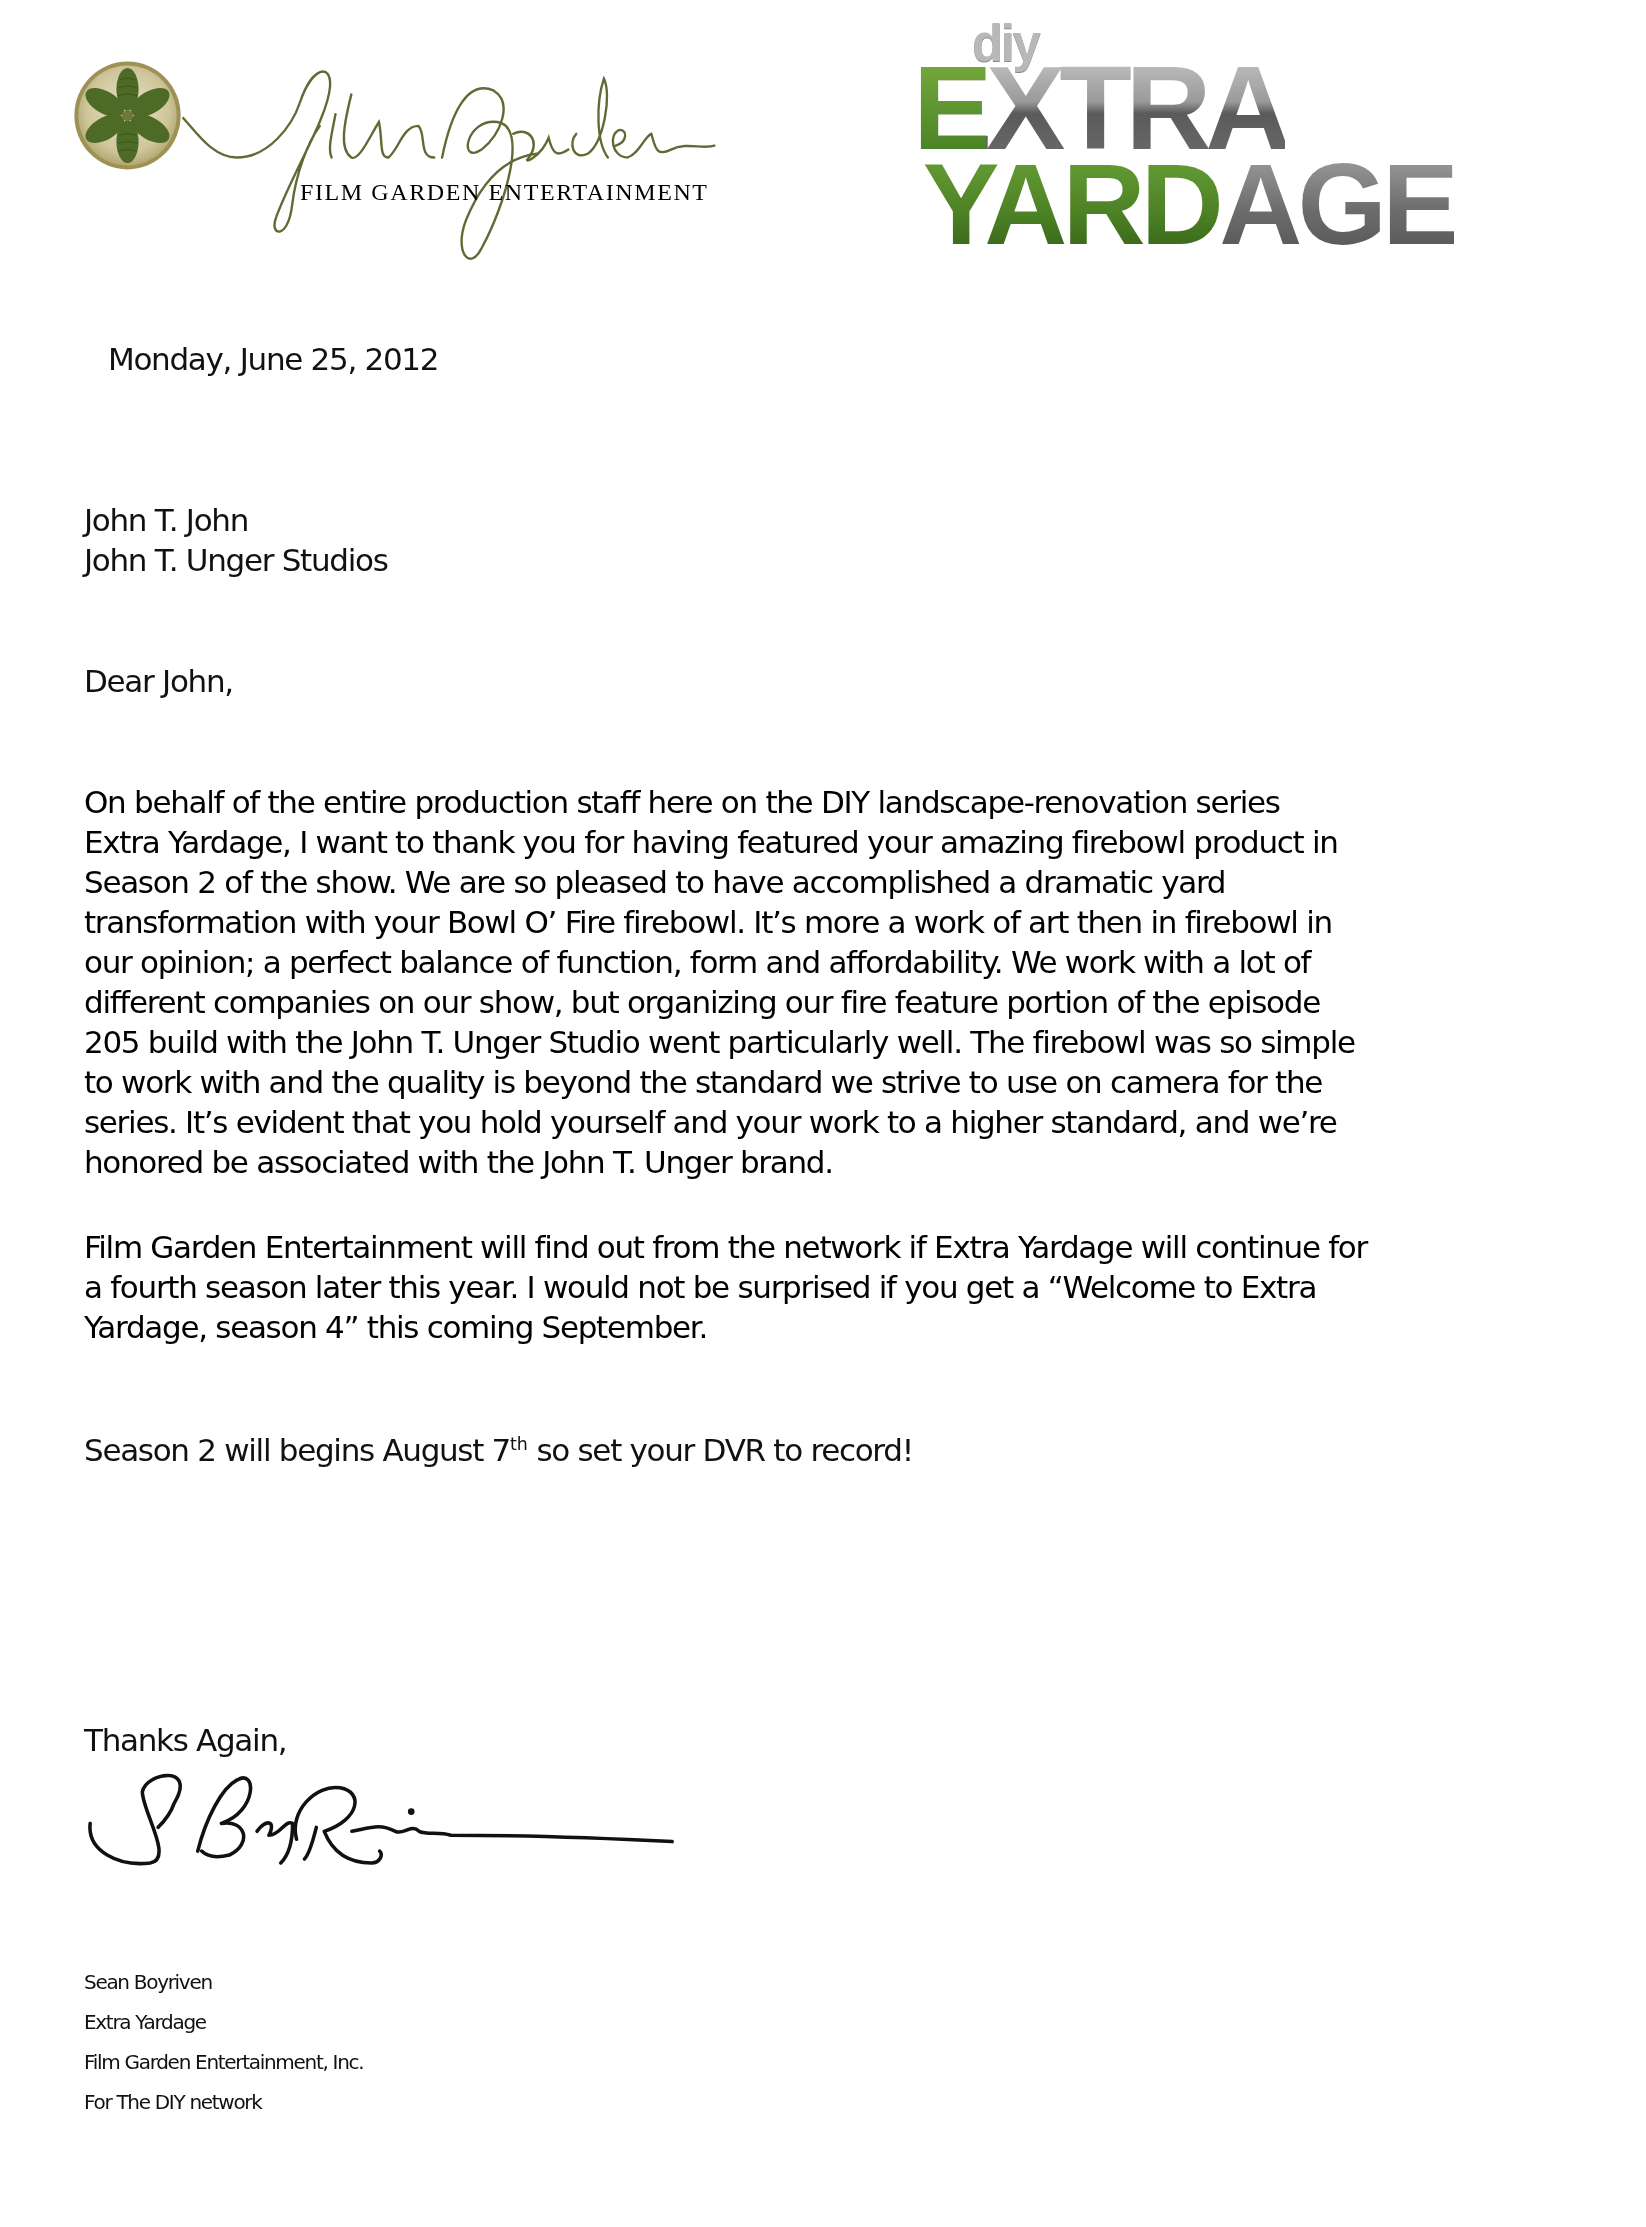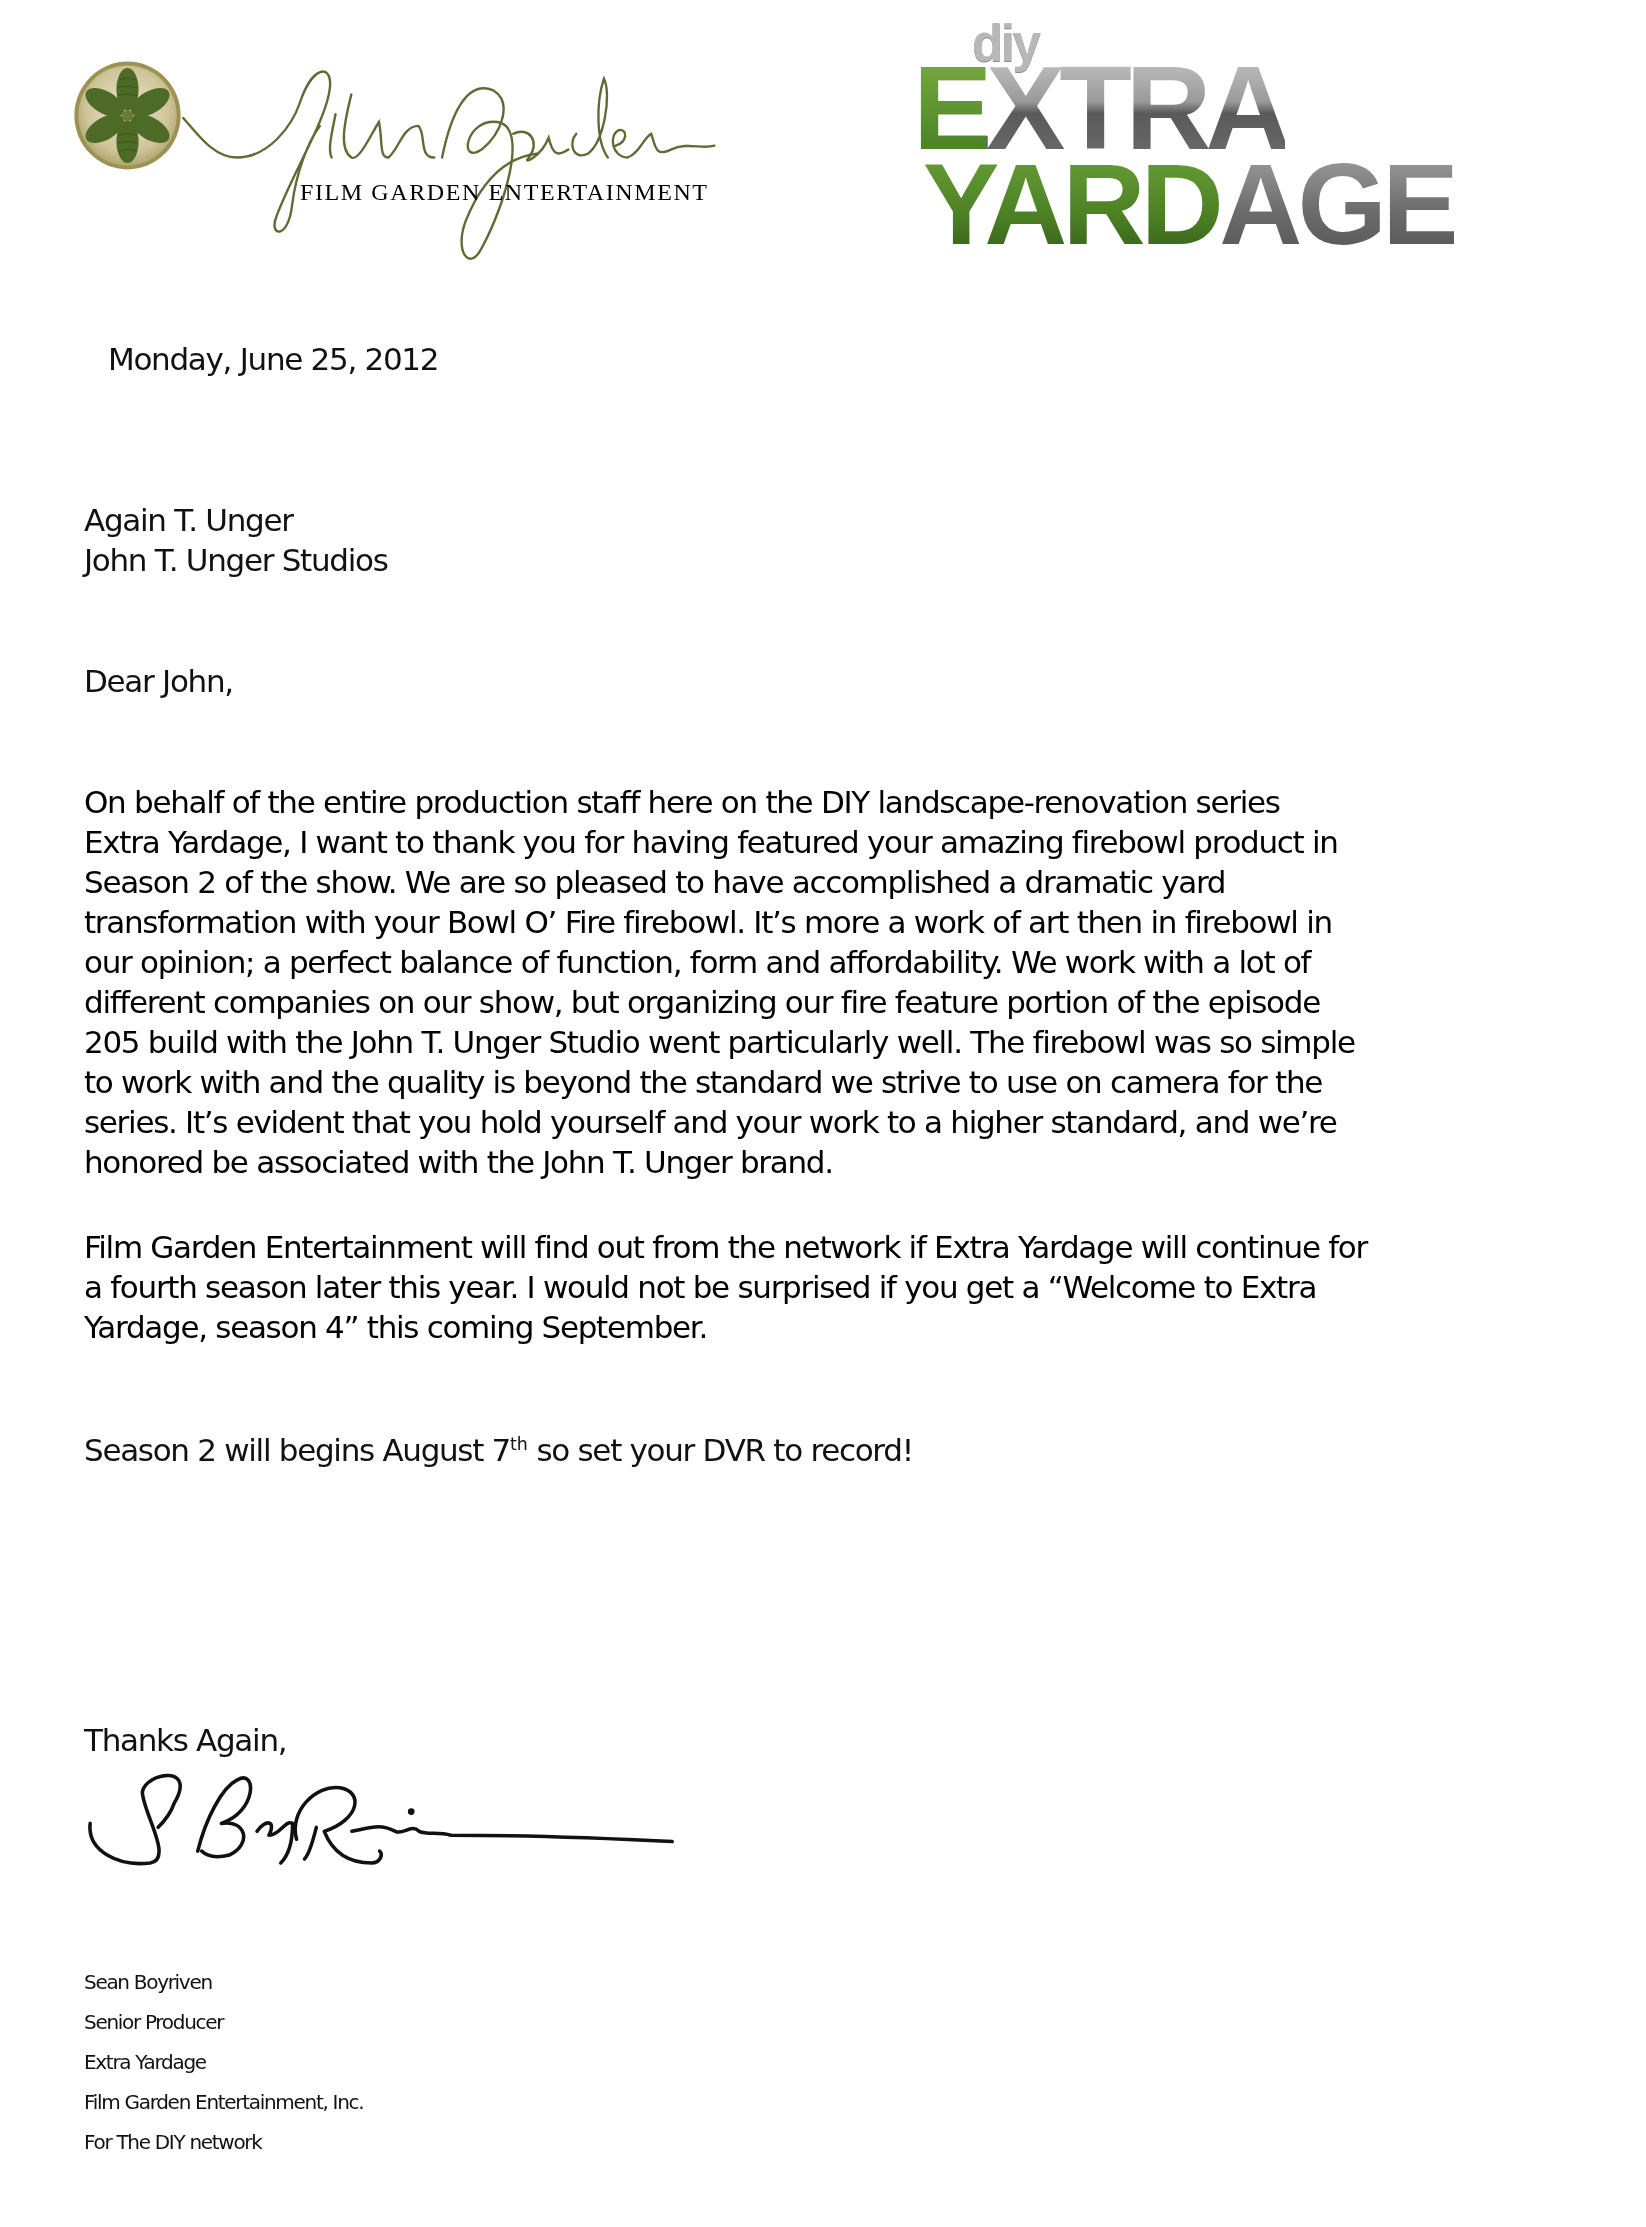--- a/index.html
+++ b/index.html
@@ -93,21 +93,21 @@
   </div>
 
   <div class="ey-logo">
     <div class="ey-diy">diy</div>
     <div class="ey-extra"><span class="e-green">E</span><span>XTRA</span></div>
     <div class="ey-yardage"><span class="ey-yard">YARD</span><span class="ey-age">AGE</span></div>
   </div>
 
   <div class="txt" style="top:339px;margin-left:24px;">Monday, June 25, 2012</div>
 
-  <div class="txt" style="top:500px;">Again T. Unger</div>
+  <div class="txt" style="top:500px;">John T. John</div>
   <div class="txt" style="top:540px;">John T. Unger Studios</div>
 
   <div class="txt" style="top:661px;">Dear John,</div>
 
   <div class="para" style="top:782px;">
     <span class="line">On behalf of the entire production staff here on the DIY landscape-renovation series</span>
     <span class="line">Extra Yardage, I want to thank you for having featured your amazing firebowl product in</span>
     <span class="line">Season 2 of the show.  We are so pleased to have accomplished a dramatic yard</span>
     <span class="line">transformation with your Bowl O’ Fire firebowl.  It’s more a work of art then in firebowl in</span>
     <span class="line">our opinion; a perfect balance of function, form and affordability.  We work with a lot of</span>
@@ -135,20 +135,19 @@
       <path d="M215 95 C225 80, 240 80, 230 100 C245 100, 250 80, 260 85 C260 110, 255 125, 245 135"></path>
       <path d="M265 105 C255 70, 290 35, 320 40 C350 45, 345 80, 300 95 C310 120, 330 135, 360 135 C370 135, 375 125, 370 120"></path>
       <path d="M290 90 C285 110, 280 125, 275 130"></path>
       <path d="M335 95 C360 90, 370 85, 390 95 C400 100, 410 85, 420 95 C430 100, 445 95, 460 100 C520 100, 620 102, 740 108"></path>
       <circle cx="410" cy="70" r="2" fill="#111"></circle>
     </g>
   </svg>
 
   <div class="closing-block">
     <span class="line">Sean Boyriven</span>
-    <span class="line">Senior Producer</span>
     <span class="line">Extra Yardage</span>
     <span class="line">Film Garden Entertainment, Inc.</span>
     <span class="line">For The DIY network</span>
   </div>
 
 </div>
 
 
 </body></html>

